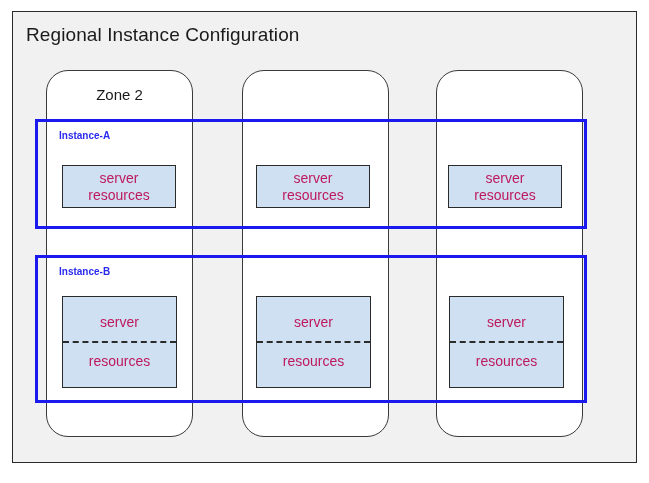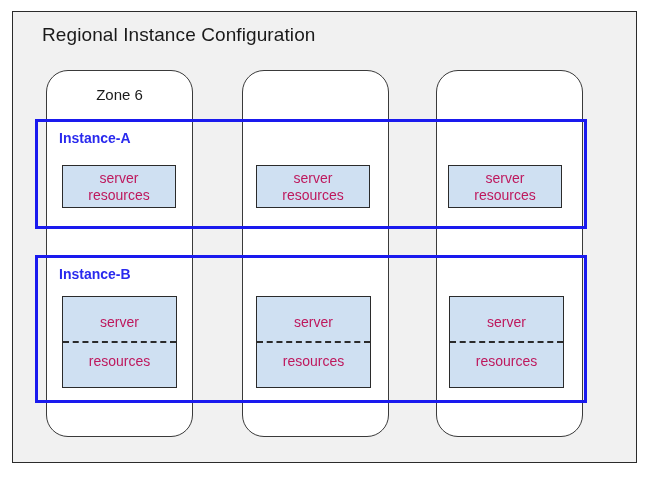--- a/index.html
+++ b/index.html
@@ -29,21 +29,21 @@
     top: 11px;
     width: 625px;
     height: 452px;
     background: #f1f1f1;
     border: 1px solid #2b2b2b;
     box-sizing: border-box;
   }
 
   .region-title {
     position: absolute;
-    left: 42px;
+    left: 26px;
     top: 24px;
     font-size: 19px;
     color: #1a1a1a;
     white-space: nowrap;
     letter-spacing: 0.1px;
   }
 
   
   .zone-column {
     position: absolute;
@@ -87,21 +87,21 @@
   }
   .instance-band-b {
     top: 255px;
     height: 148px;
   }
 
   .instance-label {
     position: absolute;
     left: 21px;
     top: 8px;
-    font-size: 14px;
+    font-size: 10px;
     font-weight: bold;
     color: #2a2aee;
     white-space: nowrap;
   }
 
   
   .resource-box {
     position: absolute;
     background: #cfe0f2;
     border: 1px solid #2b2b2b;
@@ -156,21 +156,21 @@
 <div id="diagram-root">
 
   <div class="region-frame"></div>
 
   <div class="region-title">Regional Instance Configuration</div>
 
   <div class="zone-column zone-col-1"></div>
   <div class="zone-column zone-col-2"></div>
   <div class="zone-column zone-col-3"></div>
 
-  <div class="zone-label zone-label-1">Zone 6</div>
+  <div class="zone-label zone-label-1">Zone 2</div>
 
   <div class="instance-band instance-band-a">
     <div class="instance-label">Instance-A</div>
   </div>
 
   <div class="resource-box res-a res-a-1">
     <span class="resource-line">server</span>
     <span class="resource-line">resources</span>
   </div>
   <div class="resource-box res-a res-a-2">

